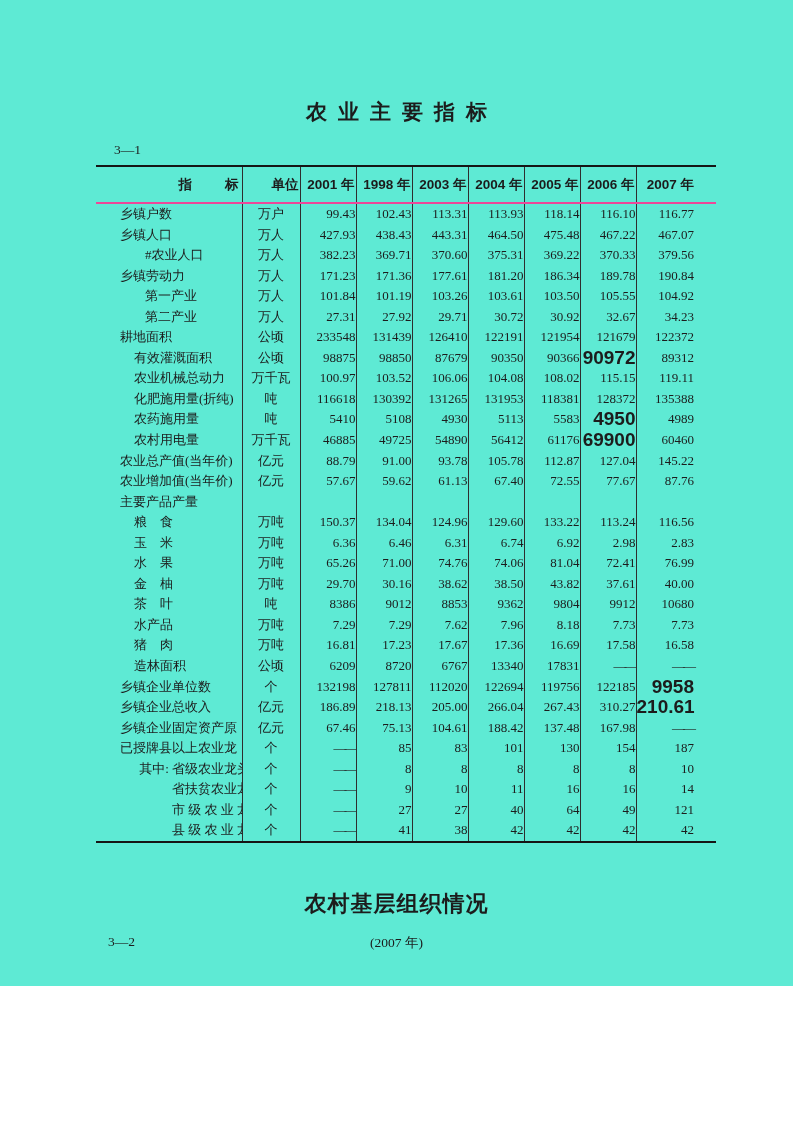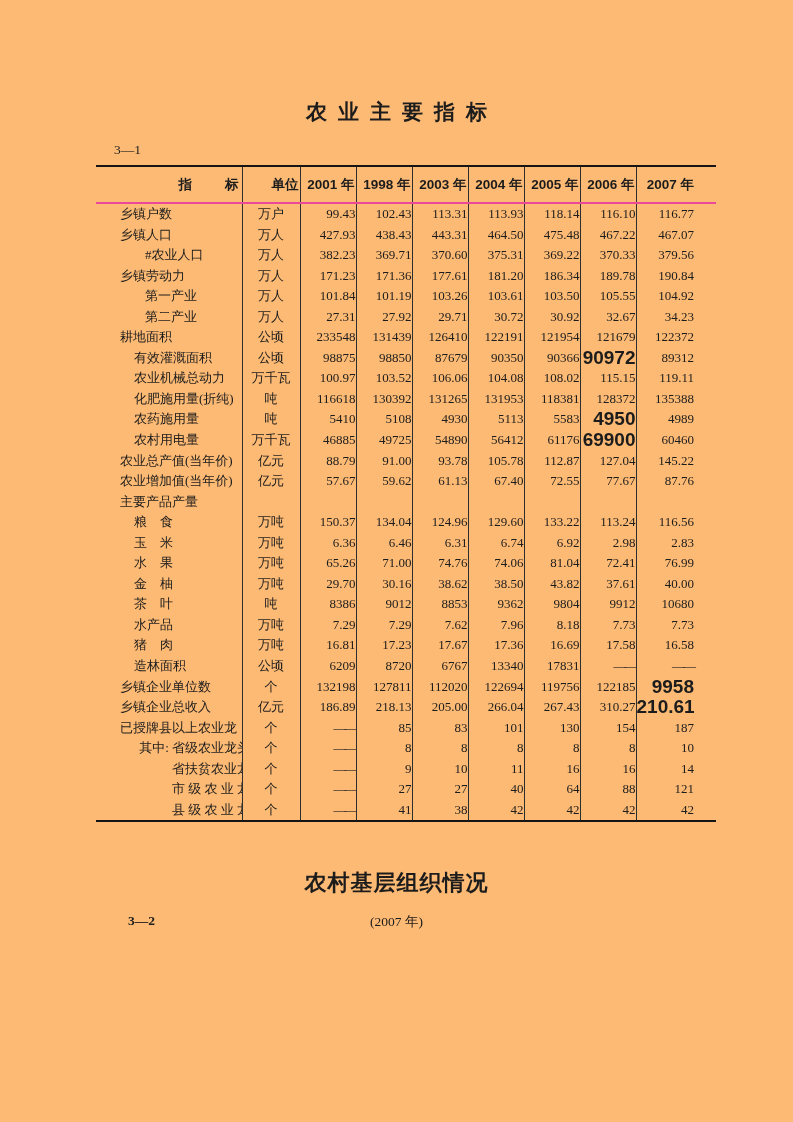--- a/index.html
+++ b/index.html
@@ -1,18 +1,18 @@
 <!DOCTYPE html>
 <html><head>
 <meta charset="utf-8">
 <style>
   html,body{margin:0;padding:0;background:#fff;}
   body{width:793px;height:1122px;overflow:hidden;color:#1c1c1c;
        font-family:"Liberation Serif","DejaVu Serif",serif;}
-  .page{position:relative;width:793px;height:1122px;background:#fdba74;}
+  .page{position:relative;width:793px;height:986px;background:#5eead4;}
 
   .main-title{margin:0;padding-top:98px;text-align:center;
     font-family:"Liberation Sans","DejaVu Sans",sans-serif;
     font-weight:bold;font-size:21px;letter-spacing:11px;text-indent:11px;}
 
   .table-no{margin:16px 0 5px 114px;font-size:13.5px;height:18px;}
 
   table.ind{width:620px;margin-left:96px;border-collapse:collapse;table-layout:fixed;
     border-top:2.5px solid #151515;border-bottom:2.5px solid #151515;}
   table.ind thead tr{height:37px;}
@@ -37,21 +37,21 @@
   td.val.dash{letter-spacing:-2px;color:#222;}
 
   .notes{width:612px;margin:5px 0 0 112px;font-size:12.6px;line-height:19px;}
   .note-l2{padding-left:41px;}
   .note-l3{padding-left:21px;}
 
   .section2-title{margin:46px 0 0 0;text-align:center;
     font-family:"Liberation Sans","DejaVu Sans",sans-serif;
     font-weight:bold;font-size:22px;letter-spacing:1px;}
   .section2-sub{position:relative;margin-top:15px;height:18px;font-size:13.5px;}
-  .section2-no{position:absolute;left:128px;top:0;font-weight:bold;}
+  .section2-no{position:absolute;left:108px;top:0;}
   .section2-year{display:block;text-align:center;}
 </style>
 </head>
 <body>
 
 <div class="page">
 
   <h1 class="main-title">农业主要指标</h1>
 
   <div class="table-no">3—1</div>
@@ -351,20 +351,31 @@
           <td class="unit vline">亿元</td>
           <td class="val vline">186.89</td>
           <td class="val vline">218.13</td>
           <td class="val vline">205.00</td>
           <td class="val vline">266.04</td>
           <td class="val vline">267.43</td>
           <td class="val vline">310.27</td>
           <td class="val last alt">210.61</td>
         </tr>
         <tr>
+          <td class="label vline"><span class="ind0">乡镇企业固定资产原</span></td>
+          <td class="unit vline">亿元</td>
+          <td class="val vline">67.46</td>
+          <td class="val vline">75.13</td>
+          <td class="val vline">104.61</td>
+          <td class="val vline">188.42</td>
+          <td class="val vline">137.48</td>
+          <td class="val vline">167.98</td>
+          <td class="val last dash">——</td>
+        </tr>
+        <tr>
           <td class="label vline"><span class="ind0">已授牌县以上农业龙</span></td>
           <td class="unit vline">个</td>
           <td class="val vline dash">——</td>
           <td class="val vline">85</td>
           <td class="val vline">83</td>
           <td class="val vline">101</td>
           <td class="val vline">130</td>
           <td class="val vline">154</td>
           <td class="val last">187</td>
         </tr>
@@ -391,21 +402,21 @@
           <td class="val last">14</td>
         </tr>
         <tr>
           <td class="label vline"><span class="rightbox">市 级 农 业 龙</span></td>
           <td class="unit vline">个</td>
           <td class="val vline dash">——</td>
           <td class="val vline">27</td>
           <td class="val vline">27</td>
           <td class="val vline">40</td>
           <td class="val vline">64</td>
-          <td class="val vline">88</td>
+          <td class="val vline">49</td>
           <td class="val last">121</td>
         </tr>
         <tr>
           <td class="label vline"><span class="rightbox">县 级 农 业 龙</span></td>
           <td class="unit vline">个</td>
           <td class="val vline dash">——</td>
           <td class="val vline">41</td>
           <td class="val vline">38</td>
           <td class="val vline">42</td>
           <td class="val vline">42</td>

